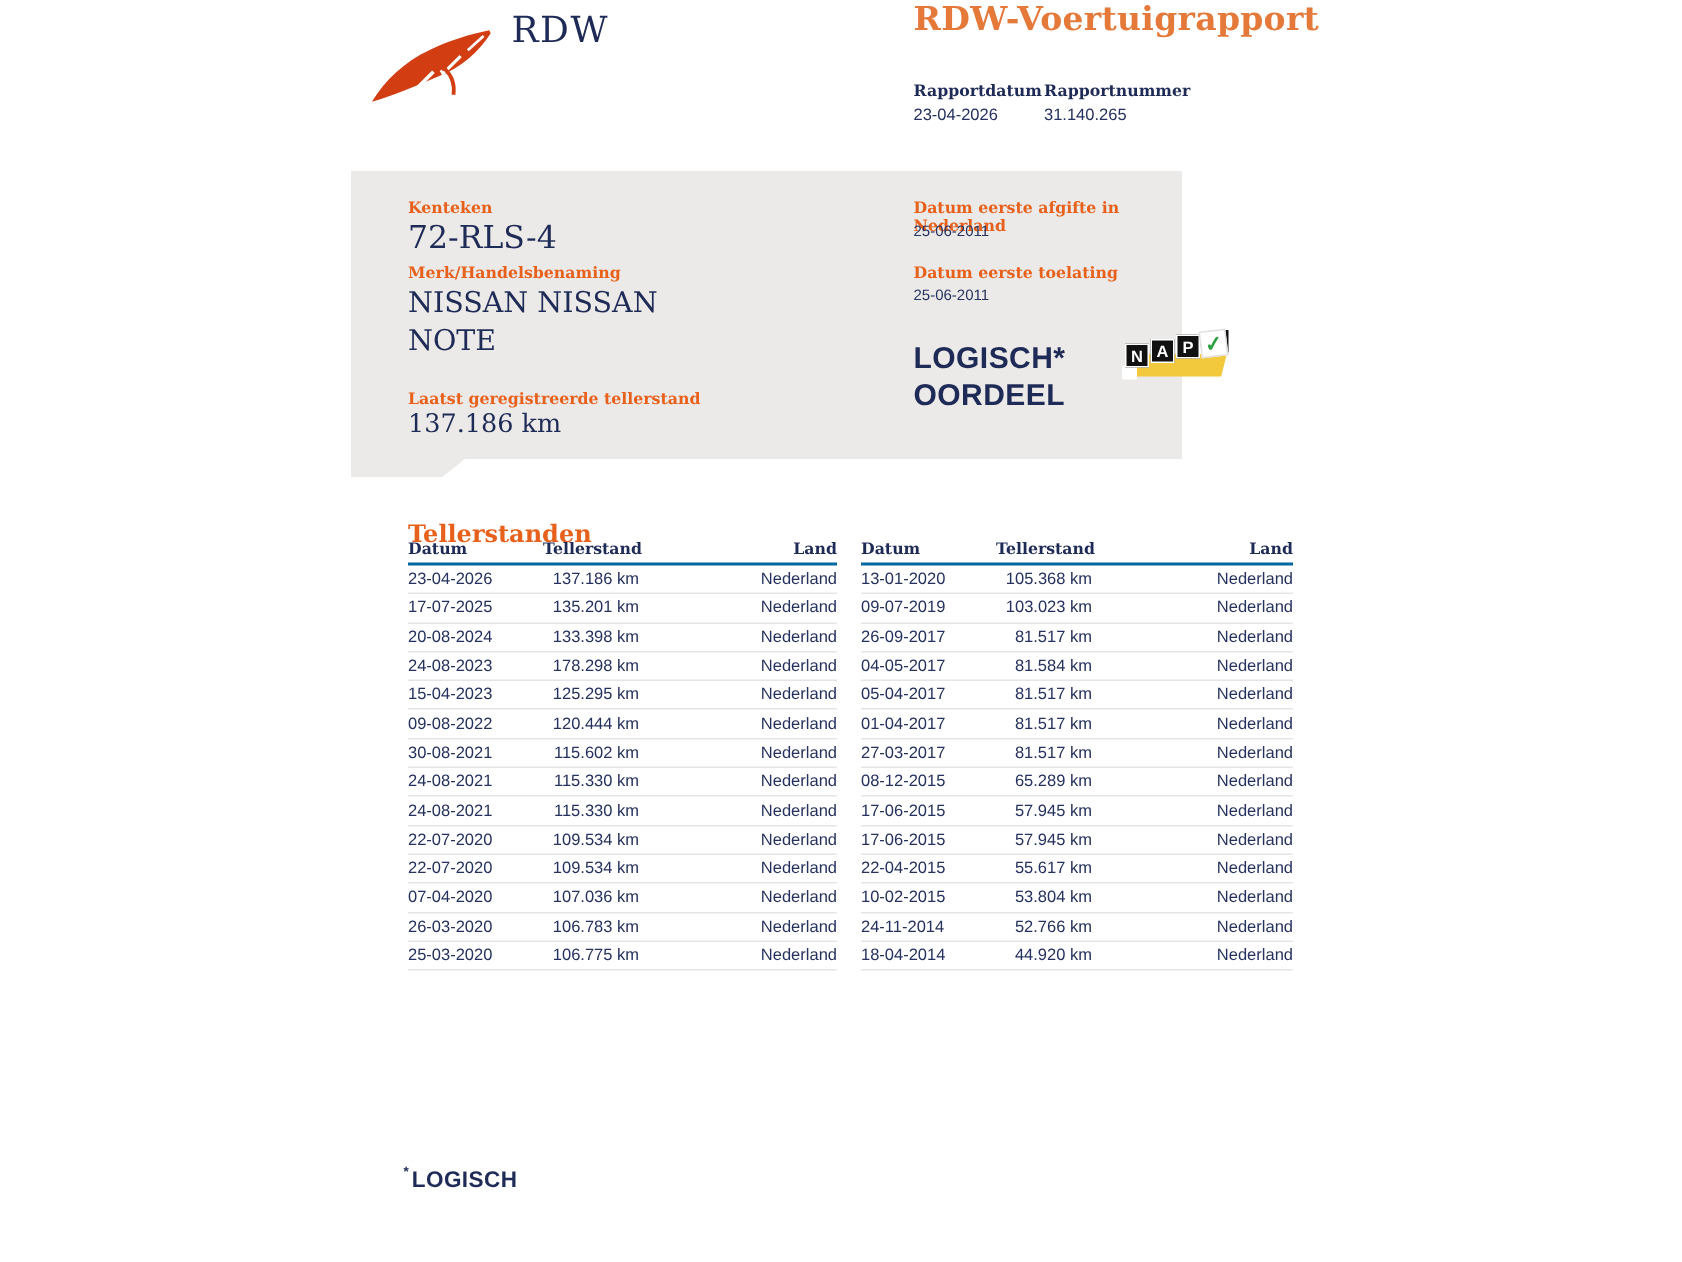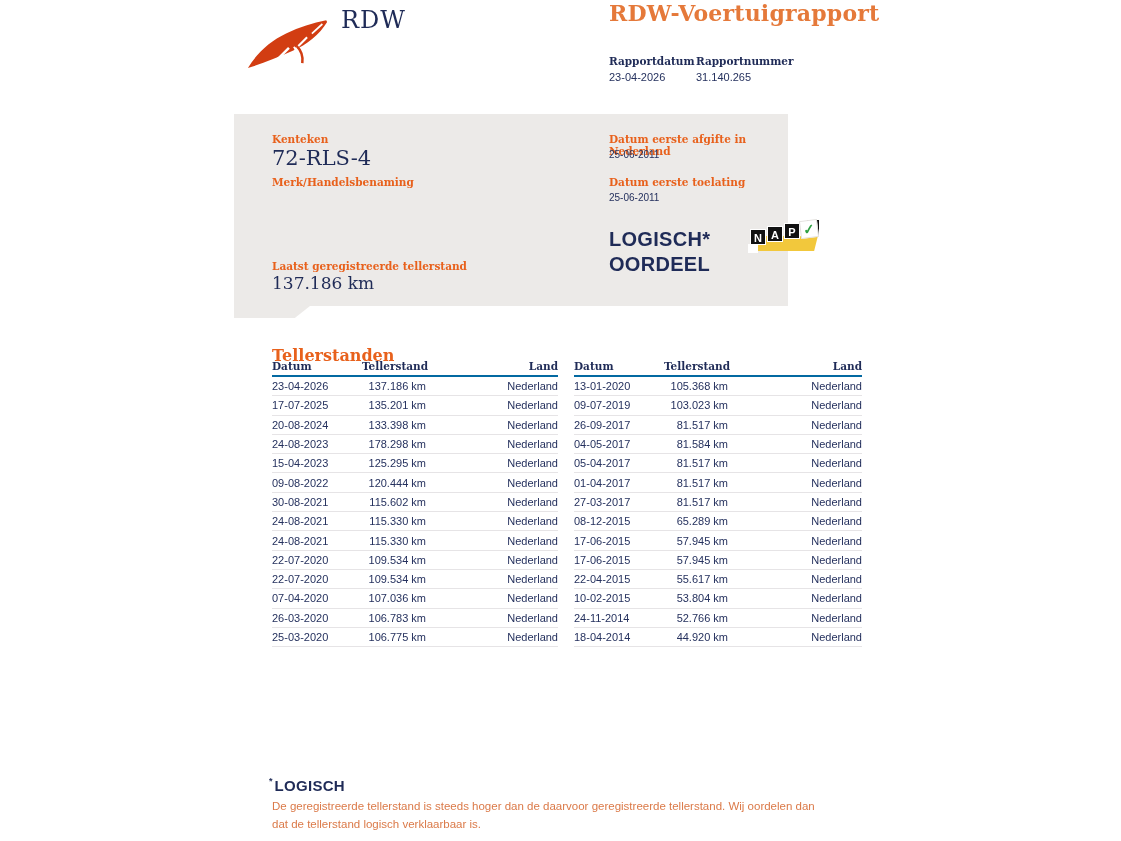--- a/index.html
+++ b/index.html
@@ -128,20 +128,21 @@
   <div class="meta-label mx1">Rapportdatum</div>
   <div class="meta-label mx2">Rapportnummer</div>
   <div class="meta-value mx1">23-04-2026</div>
   <div class="meta-value mx2">31.140.265</div>
 
   <div class="summary-box">
     <div class="f-label" style="left:38px; top:19px;">Kenteken</div>
     <div class="f-value-lg kenteken-v">72-RLS-4</div>
 
     <div class="f-label" style="left:38px; top:62px;">Merk/Handelsbenaming</div>
+    <div class="f-value-lg merk-v">NISSAN NISSAN NOTE</div>
 
     <div class="f-label" style="left:38px; top:146px;">Laatst geregistreerde tellerstand</div>
     <div class="f-value-lg tell-v">137.186 km</div>
 
     <div class="f-label" style="left:375px; top:19px;">Datum eerste afgifte in Nederland</div>
     <div class="f-value-sm" style="left:375px; top:35px;">25-06-2011</div>
 
     <div class="f-label" style="left:375px; top:62px;">Datum eerste toelating</div>
     <div class="f-value-sm" style="left:375px; top:78px;">25-06-2011</div>
 
@@ -320,15 +321,14 @@
           <div class="tc-datum">18-04-2014</div>
           <div class="tc-tell">44.920 km</div>
           <div class="tc-land">Nederland</div>
         </div>
       </div>
   </div>
 
   <div class="footer-heading">
     <span class="star">*</span><span>LOGISCH</span>
   </div>
-  <p class="footer-text">De geregistreerde tellerstand is steeds hoger dan de daarvoor geregistreerde tellerstand. Wij oordelen dan dat de tellerstand logisch verklaarbaar is.</p>
 
 </div>
 
 </body></html>

